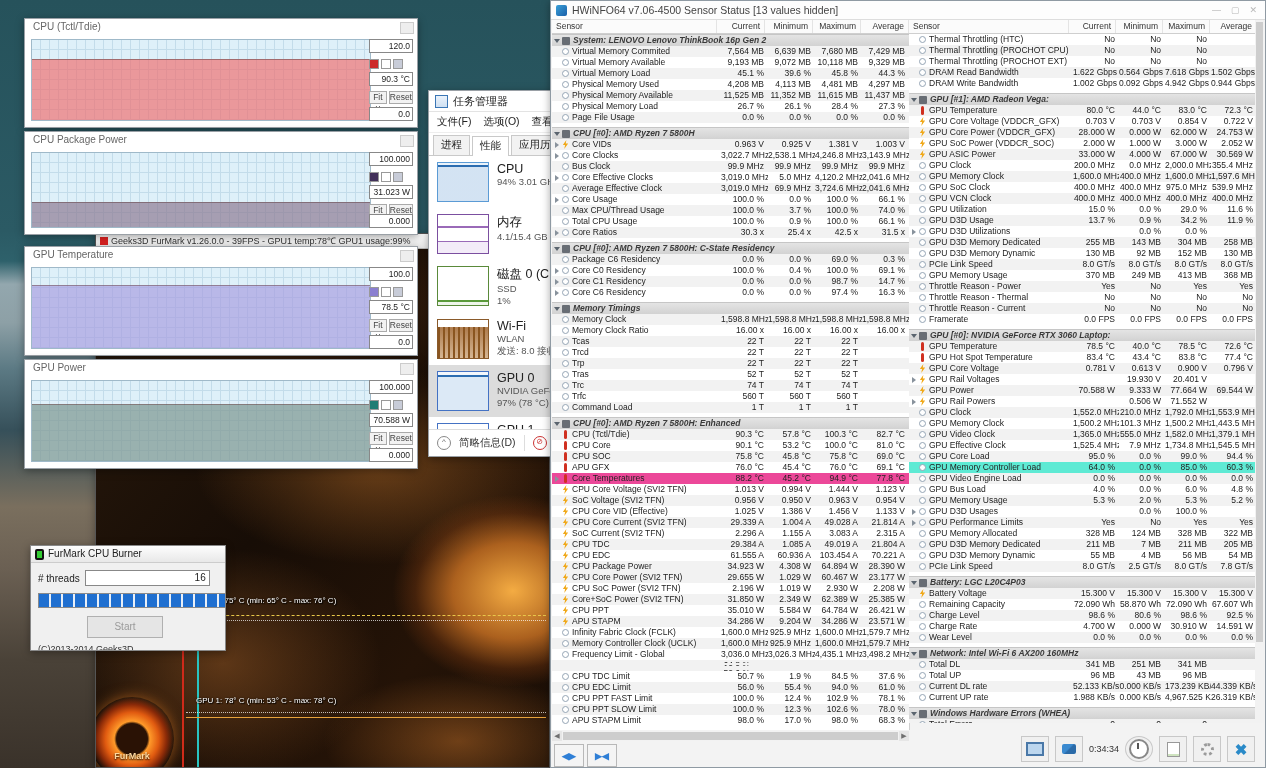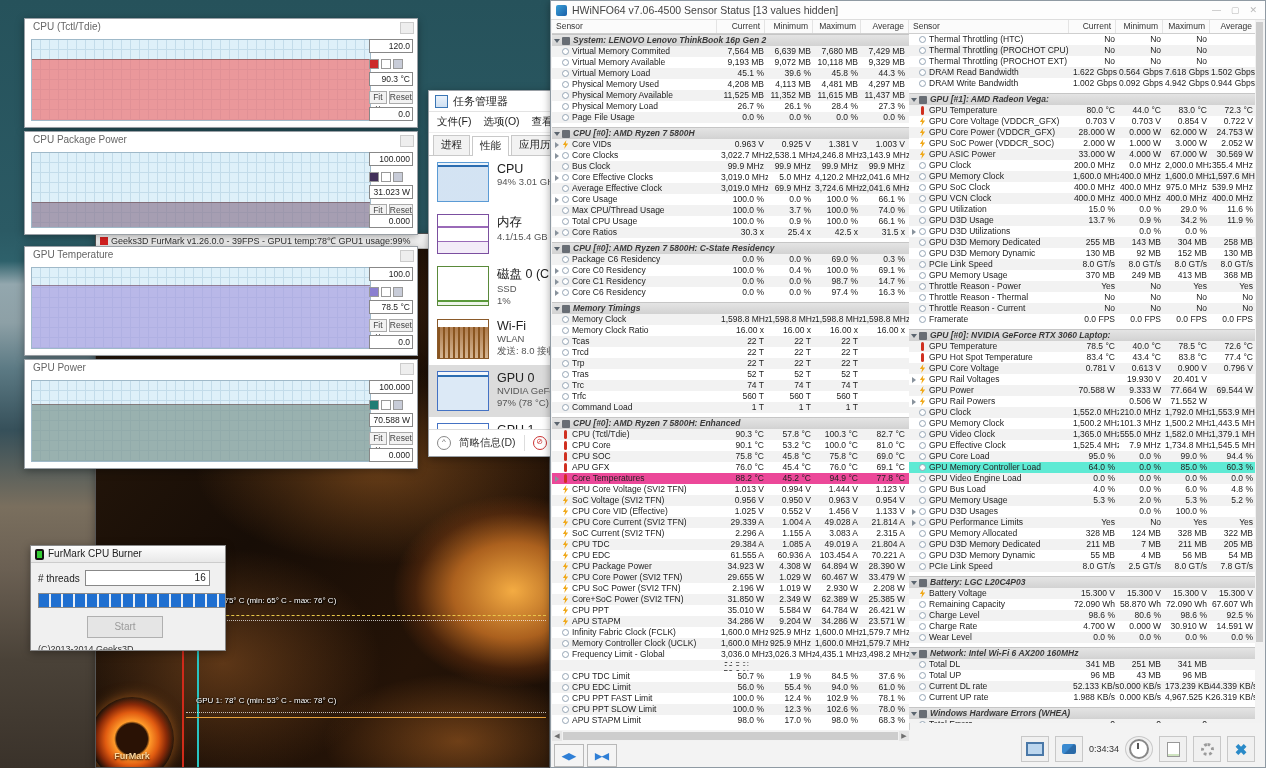--- a/index.html
+++ b/index.html
@@ -814,21 +814,21 @@
         <div class="val">0.963 V</div>
         <div class="val">0.954 V</div>
       </div>
       <div class="srow" style="background: rgb(255, 255, 255);">
         <div class="lbl">
           <span class="cell-ind"></span>
           <span class="ic p"></span>
           <span>CPU Core VID (Effective)</span>
         </div>
         <div class="val">1.025 V</div>
-        <div class="val">0.552 V</div>
+        <div class="val">1.386 V</div>
         <div class="val">1.456 V</div>
         <div class="val">1.133 V</div>
       </div>
       <div class="srow" style="background: rgb(242, 242, 242);">
         <div class="lbl">
           <span class="cell-ind"></span>
           <span class="ic p"></span>
           <span>CPU Core Current (SVI2 TFN)</span>
         </div>
         <div class="val">29.339 A</div>
@@ -882,21 +882,21 @@
       </div>
       <div class="srow" style="background: rgb(242, 242, 242);">
         <div class="lbl">
           <span class="cell-ind"></span>
           <span class="ic p"></span>
           <span>CPU Core Power (SVI2 TFN)</span>
         </div>
         <div class="val">29.655 W</div>
         <div class="val">1.029 W</div>
         <div class="val">60.467 W</div>
-        <div class="val">33.479 W</div>
+        <div class="val">23.177 W</div>
       </div>
       <div class="srow" style="background: rgb(255, 255, 255);">
         <div class="lbl">
           <span class="cell-ind"></span>
           <span class="ic p"></span>
           <span>CPU SoC Power (SVI2 TFN)</span>
         </div>
         <div class="val">2.196 W</div>
         <div class="val">1.019 W</div>
         <div class="val">2.930 W</div>

